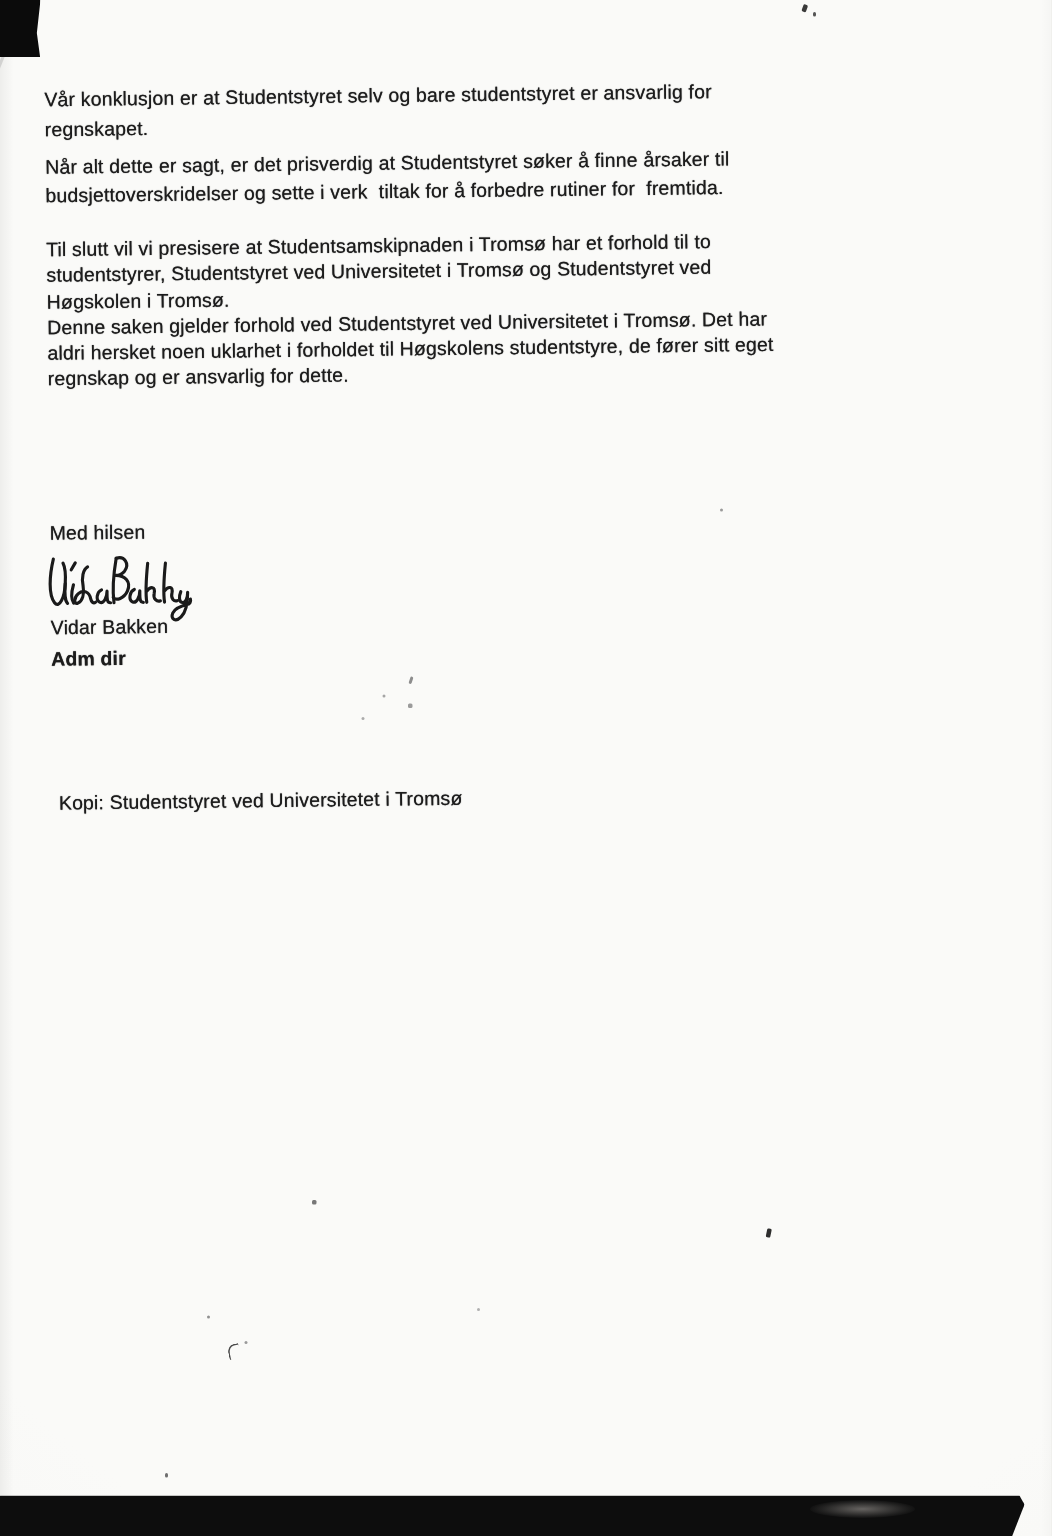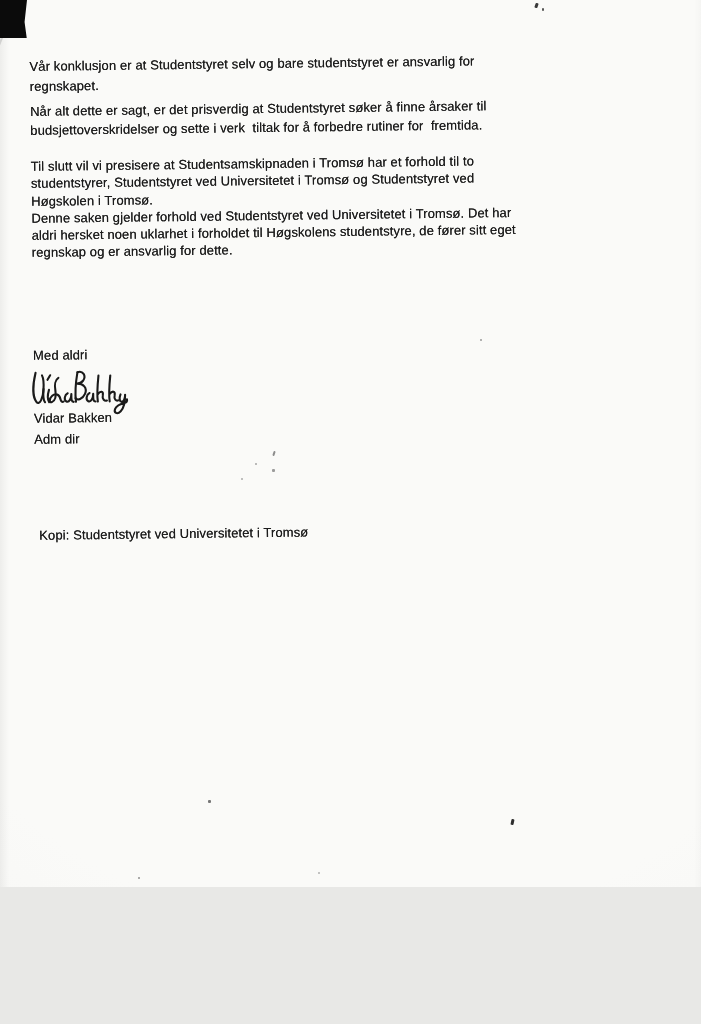--- a/index.html
+++ b/index.html
@@ -1,37 +1,37 @@
 <!DOCTYPE html>
 <html><head>
 <meta charset="utf-8">
 <style>
   html,body{margin:0;padding:0;background:#e8e8e6;}
   .page{
-    position:relative;width:701px;height:887px;overflow:hidden;
+    position:relative;width:701px;height:1024px;overflow:hidden;
     background:
       linear-gradient(90deg, rgba(0,0,0,0.05), rgba(0,0,0,0) 9px),
       linear-gradient(270deg, rgba(0,0,0,0.02), rgba(0,0,0,0) 7px),
       radial-gradient(140% 110% at 52% 45%, #fafaf8 55%, #f1f1ef 100%),
       #f6f6f4;
     font-family:"Liberation Sans", sans-serif;
   }
   .skew{position:absolute;inset:0;transform:rotate(-0.7deg);transform-origin:350px 512px;}
   .para{position:absolute;left:35px;color:#1c1c1c;}
   .line{
     white-space:pre;font-size:13px;letter-spacing:0.1px;color:#1c1c1c;
     text-shadow:0 0 0.6px rgba(15,15,15,0.85);
   }
   .p1{top:53px;}  .p1 .line{line-height:20px;}
   .p2{top:99px;}  .p2 .line{line-height:18.5px;}
   .p3{top:154px;} .p3 .line{line-height:17.3px;}
   .closing{position:absolute;left:35px;top:344px;}
   .signature{position:absolute;left:30px;top:362px;}
   .signer-name{position:absolute;left:35px;top:407px;}
-  .signer-title{position:absolute;left:35px;top:428px;}
+  .signer-title{position:absolute;left:35px;top:428px;font-weight:bold;}
   .copy-line{position:absolute;left:39px;top:524px;}
 
   
   .corner-mark{
     position:absolute;left:0;top:0;width:27px;height:38px;background:#0b0b0b;
     clip-path:polygon(0 0,100% 0,91% 58%,99% 100%,0 100%);
   }
   .bottom-bar{
     position:absolute;left:0;top:997px;width:683px;height:27px;background:#0d0d0d;
     clip-path:polygon(0 0,99.5% 0,100% 22%,98.8% 100%,0 100%);
@@ -87,21 +87,21 @@
 
     <div class="para p3">
       <div class="line">Til slutt vil vi presisere at Studentsamskipnaden i Tromsø har et forhold til to</div>
       <div class="line">studentstyrer, Studentstyret ved Universitetet i Tromsø og Studentstyret ved</div>
       <div class="line">Høgskolen i Tromsø.</div>
       <div class="line">Denne saken gjelder forhold ved Studentstyret ved Universitetet i Tromsø. Det har</div>
       <div class="line">aldri hersket noen uklarhet i forholdet til Høgskolens studentstyre, de fører sitt eget</div>
       <div class="line">regnskap og er ansvarlig for dette.</div>
     </div>
 
-    <div class="closing line">Med aldri</div>
+    <div class="closing line">Med hilsen</div>
 
     <svg class="signature sig-svg" width="102" height="52" viewBox="0 0 112 56" aria-hidden="true">
       <path d="M8 7 C5 19 4 33 8.5 39 C12 43.5 16 35 16.5 25 C17 18 16 12 15 10"></path>
       <path d="M16.5 25 C16 31 15.5 37 18 39.5"></path>
       <path d="M21 15 L24 10"></path>
       <path d="M22.5 26 C21 31 20.5 36.5 22.5 39.5"></path>
       <path d="M33 13 C29.5 15 28.5 21 29.5 26.5 C30.5 33 29 38 25.5 39.5 C22.5 40.5 22.5 35.5 26 32.5 C29.5 29.5 34 31 35 36.5 C35.5 39 37 40 38.5 39"></path>
       <path d="M43 30 C39.5 31.5 38.5 37.5 41.5 39 C44.5 40.5 47 35.5 47 31 C47 35.5 46.5 39.5 49.5 39.5"></path>
       <path d="M54 7 C52 18 51 31 52 39.5"></path>
       <path d="M54 7 C60 5 64 11 60 16.5 C57.5 19.5 54 19.5 53.5 19.5 C60 19.5 65 24 62 31 C59.5 36.5 53.5 38.5 51.5 35.5"></path>

